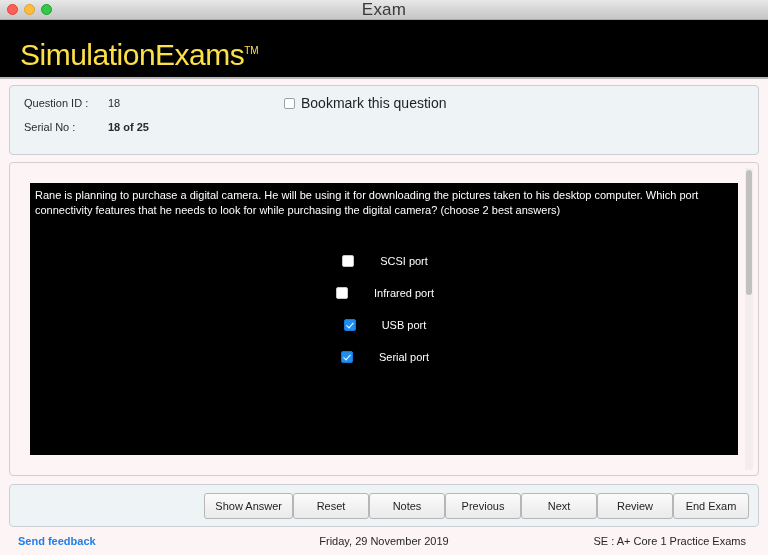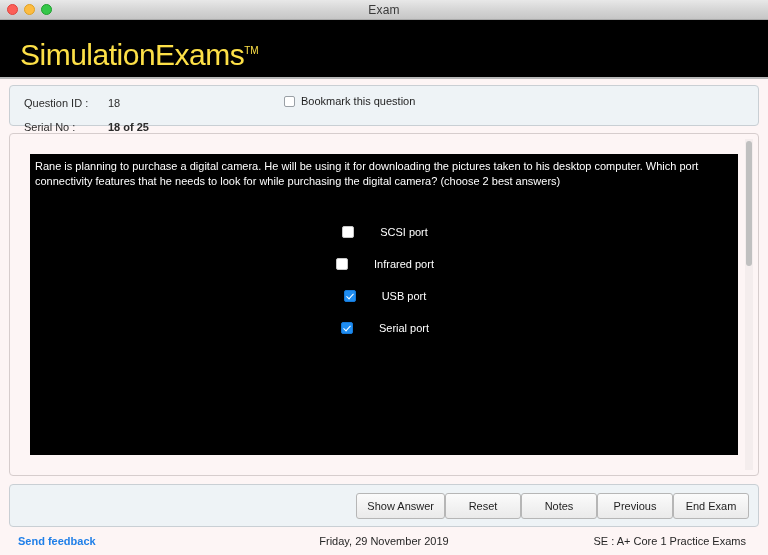--- a/index.html
+++ b/index.html
@@ -45,21 +45,21 @@
   .dot {
     width: 11px;
     height: 11px;
     border-radius: 50%;
     box-sizing: border-box;
   }
   .dot.red    { background: #fc5f57; border: 1px solid #e0443e; }
   .dot.yellow { background: #fdbc40; border: 1px solid #dea123; }
   .dot.green  { background: #34c749; border: 1px solid #1f9f2e; }
   .title-text {
-    font-size: 12px;
+    font-size: 17px;
     color: #3a3a3a;
     letter-spacing: 0.2px;
   }
 
   
   .banner {
     flex: 0 0 57px;
     background: #000000;
     position: relative;
     border-bottom: 2px solid #b9b9b9;
@@ -89,21 +89,21 @@
     letter-spacing: 0.9px;
     color: #ffffff;
     white-space: nowrap;
   }
   .tagline .hl { color: #e8727f; }
 
   
   .infopanel {
     flex: 0 0 auto;
     margin: 6px 9px 0 9px;
-    height: 41px;
+    height: 70px;
     background: #eef3f6;
     border: 1px solid #c9cfd4;
     border-radius: 4px;
     position: relative;
     box-sizing: border-box;
   }
   .lbl {
     position: absolute;
     font-size: 11px;
     color: #2b2b2b;
@@ -124,21 +124,21 @@
   }
   .cb {
     width: 11px;
     height: 11px;
     border: 1px solid #9aa0a6;
     background: #ffffff;
     border-radius: 2px;
     box-sizing: border-box;
     display: inline-block;
   }
-  .bookmark-label { font-size: 11px; color: #1f1f1f; white-space: nowrap; }
+  .bookmark-label { font-size: 14px; color: #1f1f1f; white-space: nowrap; }
 
   .btn {
     background: linear-gradient(to bottom, #fbfbfb 0%, #eaeaea 100%);
     border: 1px solid #b6b6b6;
     border-radius: 3px;
     font-family: "Liberation Sans", sans-serif;
     font-size: 11px;
     color: #1e1e1e;
     box-sizing: border-box;
     text-align: center;
@@ -436,20 +436,22 @@
     <div class="scrollbar-track">
       <div class="scrollbar-thumb"></div>
     </div>
   </div>
 
   <div class="buttonbar">
     <button class="btn barbtn">Show Answer</button>
     <button class="btn barbtn">Reset</button>
     <button class="btn barbtn">Notes</button>
     <button class="btn barbtn">Previous</button>
+    <button class="btn barbtn">Next</button>
+    <button class="btn barbtn">Review</button>
     <button class="btn barbtn">End Exam</button>
   </div>
 
   <div class="footer">
     <div class="footer-link">Send feedback</div>
     <div class="footer-date">Friday, 29 November 2019</div>
     <div class="footer-exam">SE : A+ Core 1 Practice Exams</div>
   </div>
 
 </div>

